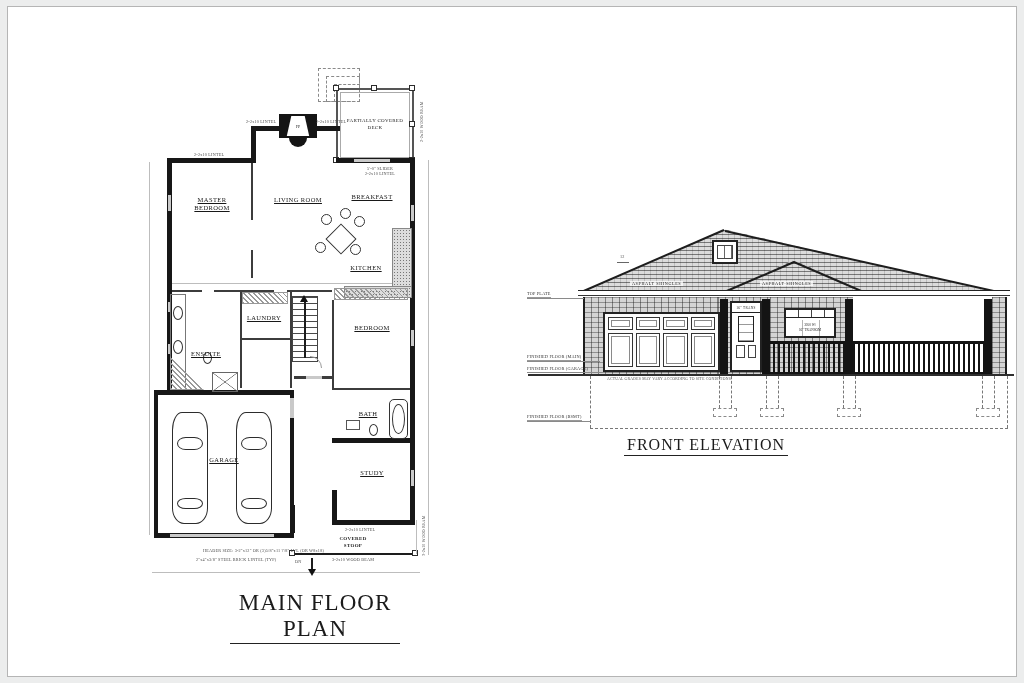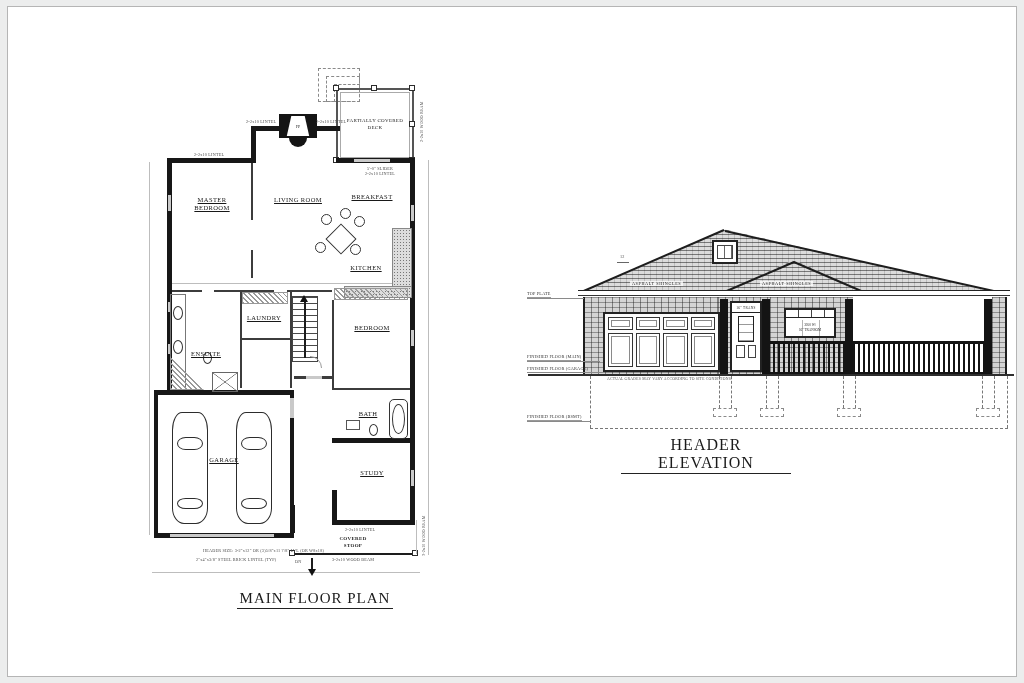--- a/index.html
+++ b/index.html
@@ -18,21 +18,21 @@
   .dashh{position:absolute;border-top:1px dashed #777;height:0}
   .post{position:absolute;width:6px;height:6px;background:#fff;border:1.3px solid #2c2c2c}
   .circ{position:absolute;border:1.2px solid #333;border-radius:50%;background:#fff}
   
   .rlabel{position:absolute;font-size:6.5px;line-height:1.25;letter-spacing:.4px;text-align:center;
     text-decoration:underline;text-underline-offset:1px;color:#181818}
   .plabel{position:absolute;font-size:5px;line-height:1.3;letter-spacing:.3px;text-align:center;color:#222}
   .note{position:absolute;font-size:4.2px;letter-spacing:.2px;color:#4a4a4a;white-space:nowrap}
   .vnote{position:absolute;font-size:4px;letter-spacing:.2px;color:#4a4a4a;white-space:nowrap;
     transform:rotate(-90deg);transform-origin:left top}
-  .title{position:absolute;text-align:center;font-size:15px;letter-spacing:1px;color:#1b1b1b}
+  .title{position:absolute;text-align:center;font-size:23px;letter-spacing:1px;color:#1b1b1b}
   .title span{display:inline-block;border-bottom:1.6px solid #222;padding:0 3px 1px}
   
   .shingles{position:absolute;background:
     repeating-linear-gradient(90deg,rgba(0,0,0,.14) 0 1px,transparent 1px 6px),
     repeating-linear-gradient(180deg,#787878 0 1px,#dcdcdc 1px 4px)}
   .stone{position:absolute;background:
     repeating-linear-gradient(90deg,rgba(25,25,25,.45) 0 1px,transparent 1px 7px),
     repeating-linear-gradient(180deg,#8f8f8f 0 1px,#d4d4d4 1px 5px)}
   .railing{position:absolute;background:repeating-linear-gradient(90deg,#141414 0 2px,transparent 2px 5px);
     border-top:3px solid #141414;border-bottom:2px solid #141414}
@@ -311,14 +311,14 @@
 <div class="lvl-lab" style="left:527px;top:291px">TOP PLATE</div>
 <div class="lvl" style="left:527px;top:298px;width:57px"></div>
 <div class="lvl-lab" style="left:527px;top:354px">FINISHED FLOOR (MAIN)</div>
 <div class="lvl" style="left:527px;top:361px;width:73px"></div>
 <div class="lvl-lab" style="left:527px;top:366px">FINISHED FLOOR (GARAGE)</div>
 <div class="lvl" style="left:527px;top:372px;width:75px"></div>
 <div class="lvl-lab" style="left:527px;top:414px">FINISHED FLOOR (BSMT)</div>
 <div class="lvl" style="left:527px;top:421px;width:64px"></div>
 
 <div class="title" style="left:621px;top:436px;width:170px;font-size:16px">
-  <span>HEADER ELEVATION</span>
+  <span>FRONT ELEVATION</span>
 </div>
 
 </body></html>

